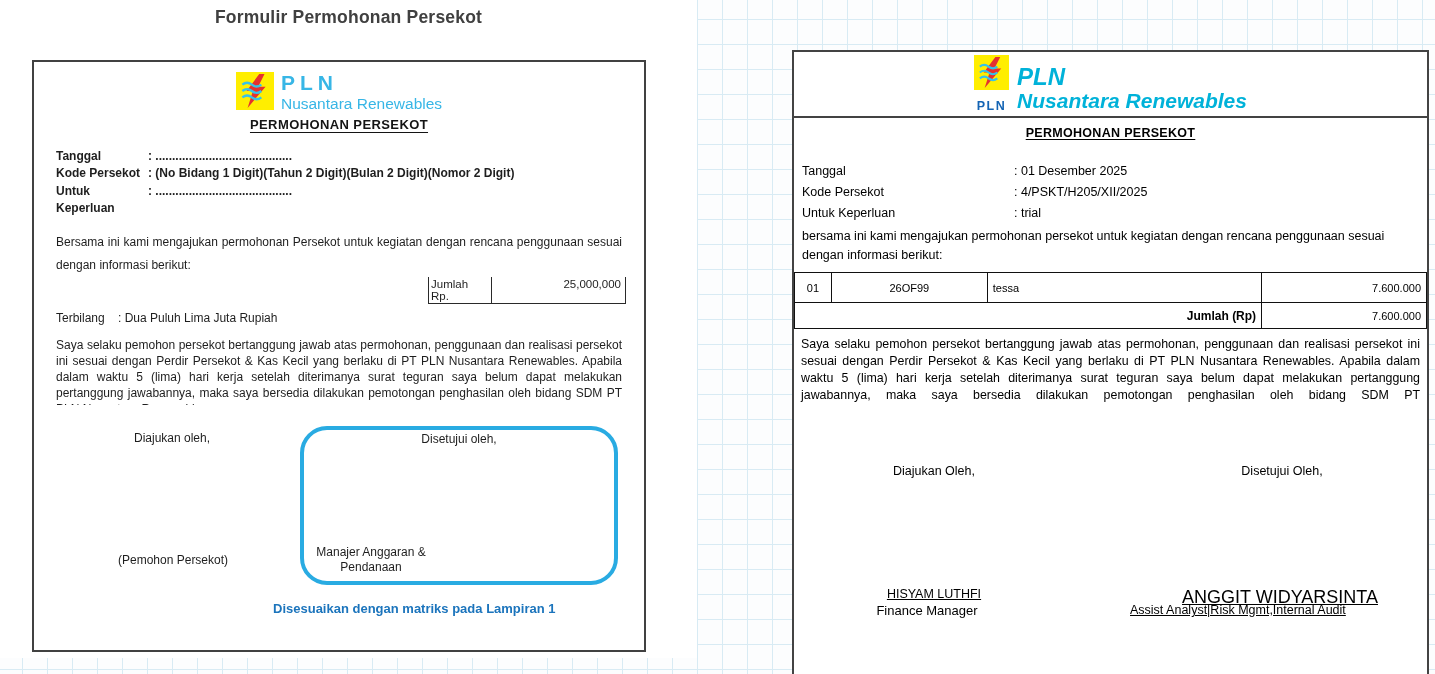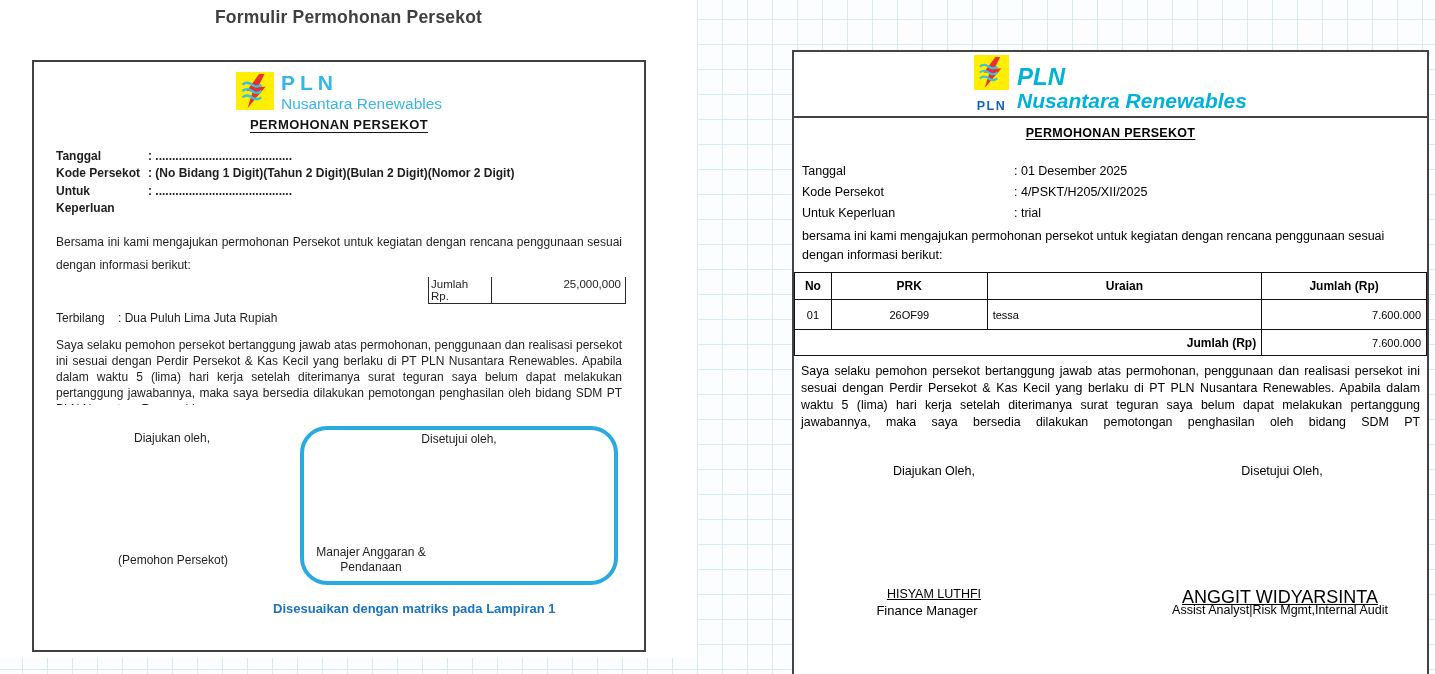--- a/index.html
+++ b/index.html
@@ -94,21 +94,21 @@
   .r-col-jml { width:166px; text-align:right; }
   .r-total-label { text-align:right; font-weight:bold; font-size:12px; height:26px !important; padding-right:8px; }
   .r-total-value { text-align:right; height:26px !important; }
   .terbilang-r { margin-top:13px; padding-left:36px; font-size:12.5px; }
   .statement-r { margin-top:7px; padding:0 7px; font-size:12.4px; line-height:17px; text-align:justify; text-align-last:justify; }
   .sig-diajukan-r { position:absolute; left:30px;  top:412px; width:220px; text-align:center; font-size:12.5px; }
   .sig-disetujui-r{ position:absolute; left:378px; top:412px; width:220px; text-align:center; font-size:12.5px; }
   .name1 { position:absolute; left:30px;  top:535px; width:220px; text-align:center; font-size:12.5px; text-decoration:underline; }
   .role1 { position:absolute; left:23px;  top:551px; width:220px; text-align:center; font-size:13px; }
   .name2 { position:absolute; left:336px; top:535px; width:300px; text-align:center; font-size:18px; text-decoration:underline; }
-  .role2 { position:absolute; left:336px; top:551px; width:300px; text-align:center; font-size:12.5px; }
+  .role2 { position:absolute; left:336px; top:551px; width:300px; text-align:left; font-size:12.5px;text-decoration:underline; }
 </style>
 </head>
 <body>
 
 <div class="left-cover"></div>
 
 <div class="left-heading">Formulir Permohonan Persekot</div>
 
 <div class="page-left">
   <div class="lp-inner">
@@ -205,26 +205,20 @@
     <div class="frow">
       <span class="flab">Untuk Keperluan</span>
       <span>: trial</span>
     </div>
   </div>
 
   <div class="intro-r">bersama ini kami mengajukan permohonan persekot untuk kegiatan dengan rencana penggunaan sesuai dengan informasi berikut:</div>
 
   <table class="tbl-r">
     <tbody>
-        <tr>
-      <th class="r-col-no">No</th>
-      <th class="r-col-prk">PRK</th>
-      <th class="r-col-ur">Uraian</th>
-      <th class="r-col-jml">Jumlah (Rp)</th>
-    </tr>
     <tr>
       <td class="r-col-no">01</td>
       <td class="r-col-prk">26OF99</td>
       <td class="r-col-ur">tessa</td>
       <td class="r-col-jml">7.600.000</td>
     </tr>
     <tr>
       <td class="r-total-label" colspan="3">Jumlah (Rp)</td>
       <td class="r-col-jml r-total-value">7.600.000</td>
     </tr>

